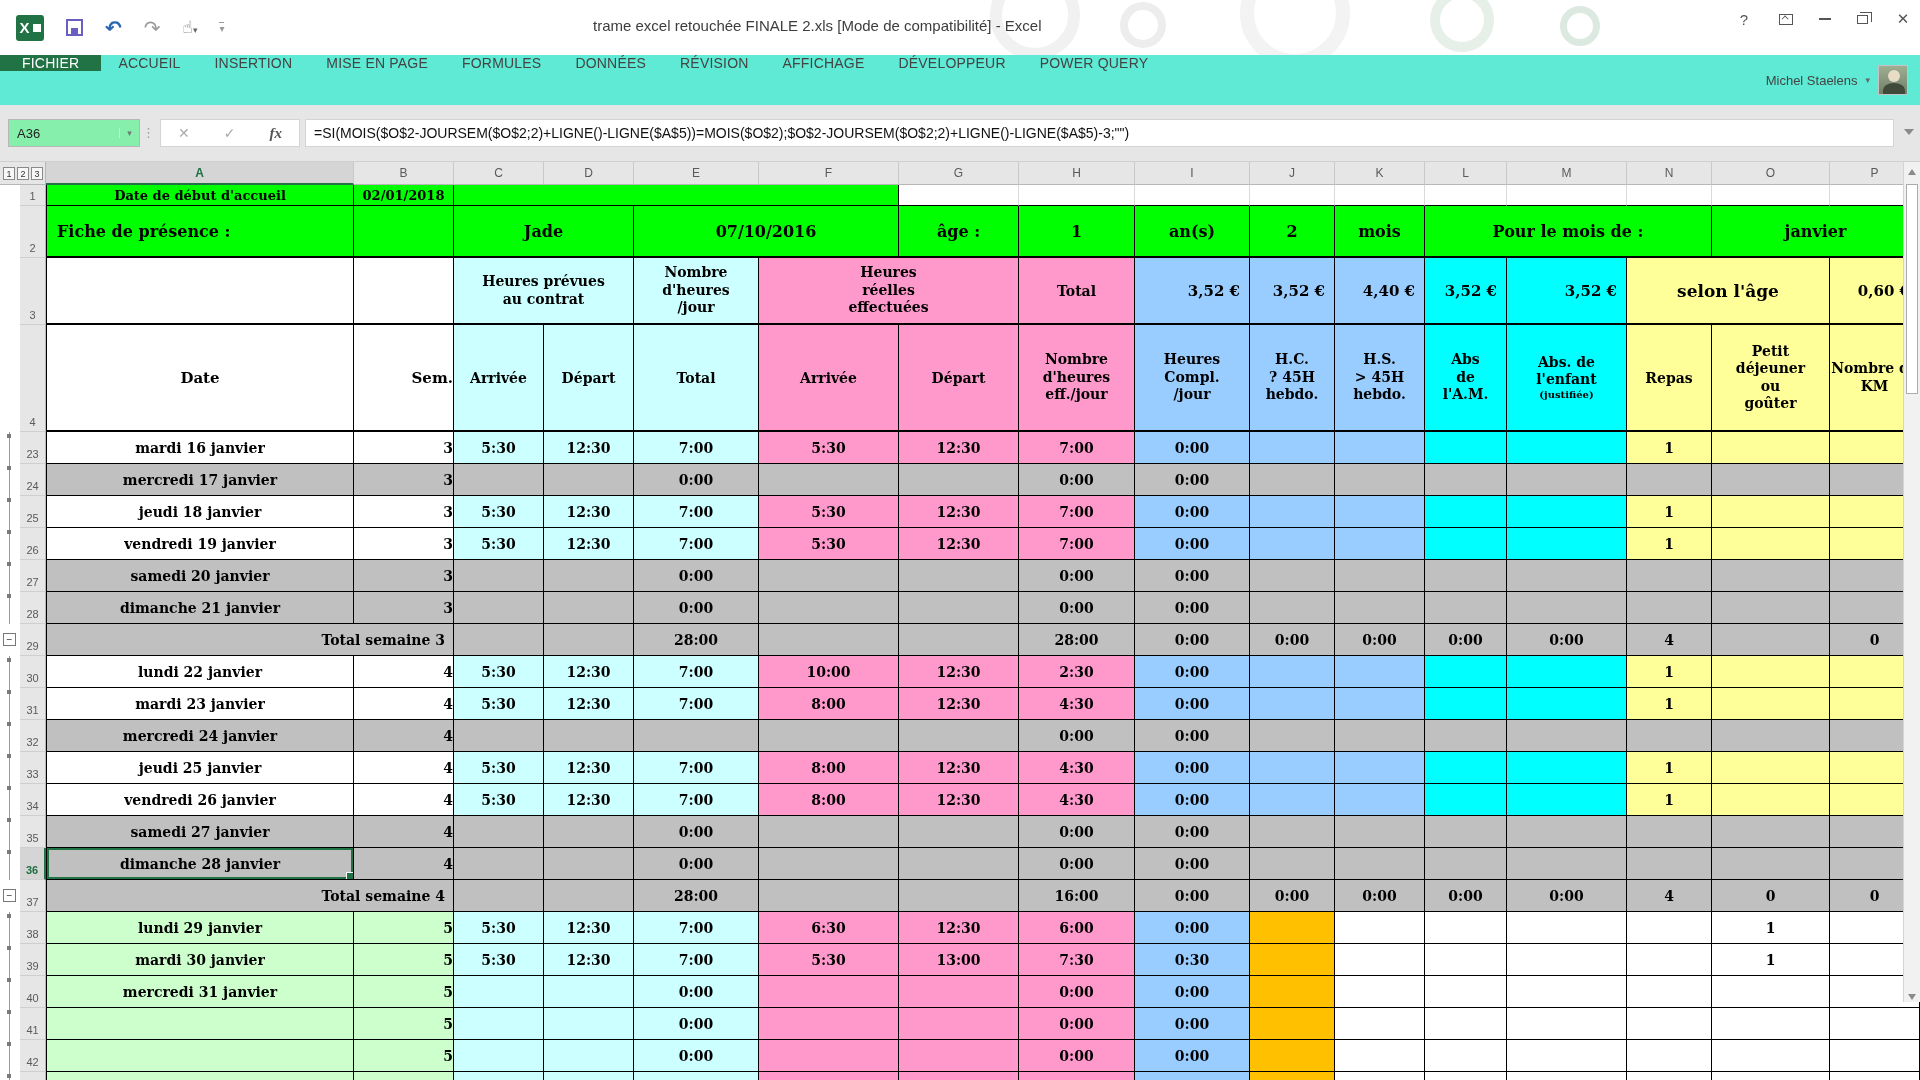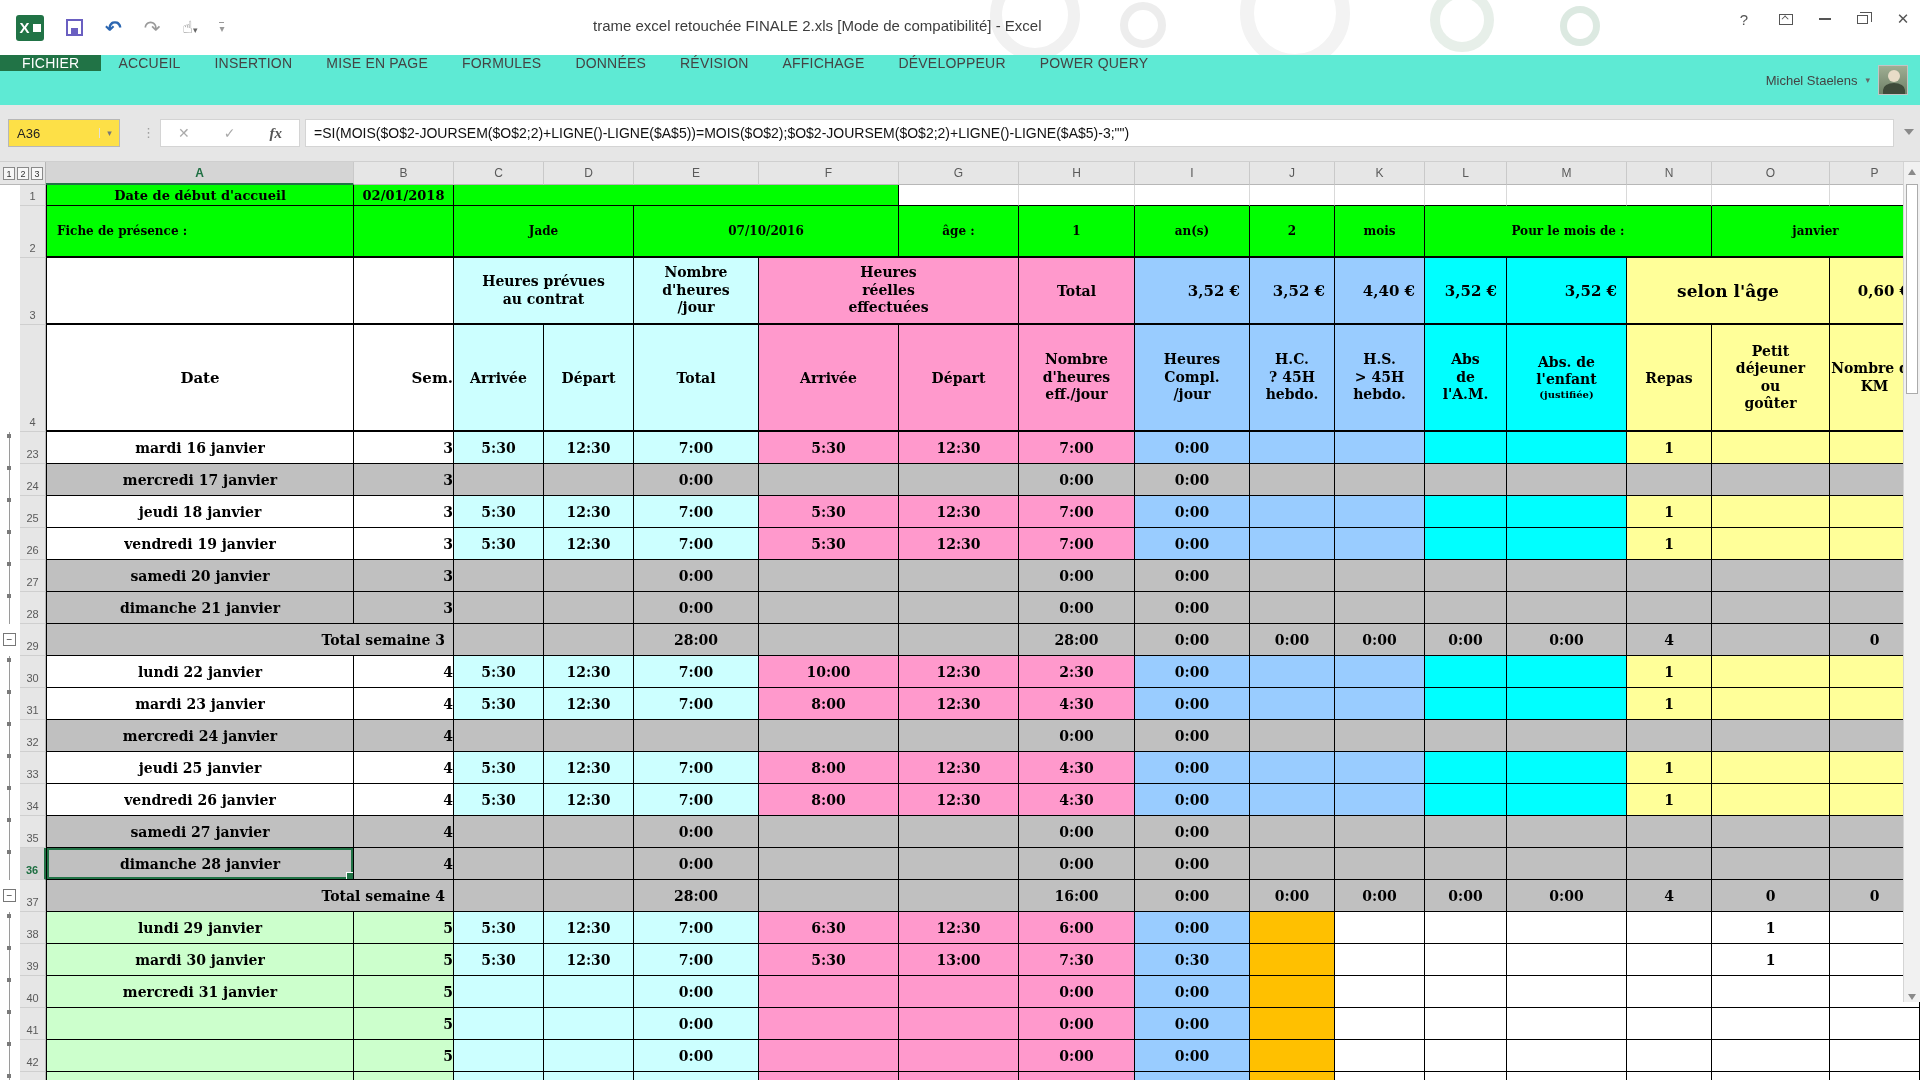--- a/index.html
+++ b/index.html
@@ -32,21 +32,21 @@
   .rtab{ display:flex; align-items:center; padding:0 17px; font-size:14px; color:#444; letter-spacing:.2px; cursor:default; }
   .rtab.active{ background:#217346; color:#fff; padding:0 22px; }
   .useracct{ position:absolute; right:12px; top:0; height:50px; display:flex; align-items:center; gap:8px; font-size:13px; color:#444; }
   .avatar{ width:30px; height:30px; background:linear-gradient(180deg,#9fae93,#6e7f66); position:relative; overflow:hidden; border:1px solid #c4c4c4; }
   .avatar::before{ content:""; position:absolute; left:9px; top:4px; width:12px; height:12px; border-radius:50%; background:#e8dcc7; }
   .avatar::after{ content:""; position:absolute; left:4px; top:17px; width:22px; height:14px; border-radius:50% 50% 0 0; background:#3f4a3a; }
   .caret{ font-size:9px; color:#666; }
 
   
   .fband{ height:57px; background:#e6e6e6; border-bottom:1px solid #cfcfcf; position:relative; }
-  .namebox{ position:absolute; left:8px; top:14px; width:112px; height:28px; background:#fde047; border:1px solid #b7b7b7; display:flex; align-items:center; }
+  .namebox{ position:absolute; left:8px; top:14px; width:132px; height:28px; background:#86efac; border:1px solid #b7b7b7; display:flex; align-items:center; }
   .namebox .nm{ flex:1; padding-left:8px; font-size:13px; color:#222; }
   .namebox .dd{ width:20px; border-left:1px solid #e0e0e0; color:#777; font-size:9px; text-align:center; }
   .fdots{ position:absolute; left:142px; top:20px; color:#a0a0a0; font-size:13px; letter-spacing:0; }
   .fbtns{ position:absolute; left:160px; top:14px; width:140px; height:28px; background:#fff; border:1px solid #d4d4d4; display:flex; align-items:center; justify-content:space-around; }
   .fbtns .x{ color:#aaa; font-size:14px; }
   .fbtns .ck{ color:#aaa; font-size:14px; }
   .fbtns .fx{ color:#555; font-size:15px; font-family:"Liberation Serif",serif; font-style:italic; font-weight:bold; }
   .finput{ position:absolute; left:305px; top:14px; right:26px; height:28px; background:#fff; border:1px solid #d4d4d4; display:flex; align-items:center; padding-left:8px; font-size:14px; color:#111; white-space:nowrap; overflow:hidden; }
   .fexp{ position:absolute; right:6px; top:24px; width:0; height:0; border-left:5px solid transparent; border-right:5px solid transparent; border-top:6px solid #8a8a8a; }
 
@@ -72,21 +72,21 @@
   .cell{ border-right:1px solid #000; border-bottom:1px solid #000; display:flex; align-items:center; justify-content:center; font-weight:700; font-size:14px; color:#000; overflow:hidden; position:relative; }
   .grow .cell:nth-child(3){ border-left:1px solid #000; }
   .r2 .cell,.r3 .cell,.r4 .cell{ border-bottom-width:2px; }
   .gn{ background:#00ff00; } .lc{ background:#ccffff; } .pk{ background:#ff99cc; }
   .lb{ background:#99ccff; } .cy{ background:#00ffff; } .ye{ background:#ffff99; }
   .gy{ background:#c0c0c0; } .lg{ background:#ccffcc; } .go{ background:#ffc000; }
   .w{ background:#fff; }
   .ghost{ background:#fff; border-right:1px solid #d9d9d9; border-bottom:1px solid #000; }
   .s13{ font-size:13px; }
   .left{ justify-content:flex-start; padding-left:10px; }
-  .r2 .cell{ font-size:12px; }
+  .r2 .cell{ font-size:16px; }
   .pre{ white-space:pre-line; text-align:center; line-height:1.25; }
   .eur{ justify-content:flex-end; padding-right:9px; font-size:15px; }
   .semh,.semc{ justify-content:flex-end; }
   .lab{ justify-content:flex-end; padding-right:8px; }
   .msub{ display:block; font-size:10px; font-weight:700; }
   .selcell{ box-shadow: inset 0 0 0 2px #217346; z-index:3; }
   .selcell::after{ content:""; position:absolute; right:-1px; bottom:-1px; width:6px; height:6px; background:#217346; border:1px solid #fff; z-index:4; }
 
   
   .vscroll{ position:absolute; top:0; right:0; width:17px; height:840px; background:#f1f1f1; border-left:1px solid #d4d4d4; z-index:5; }

